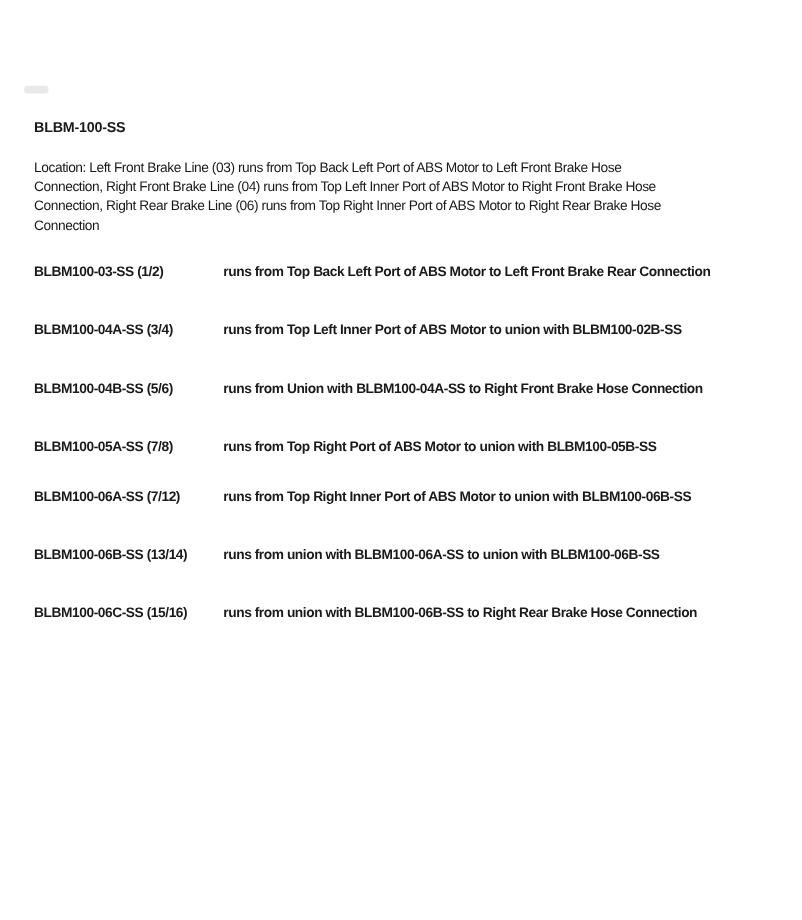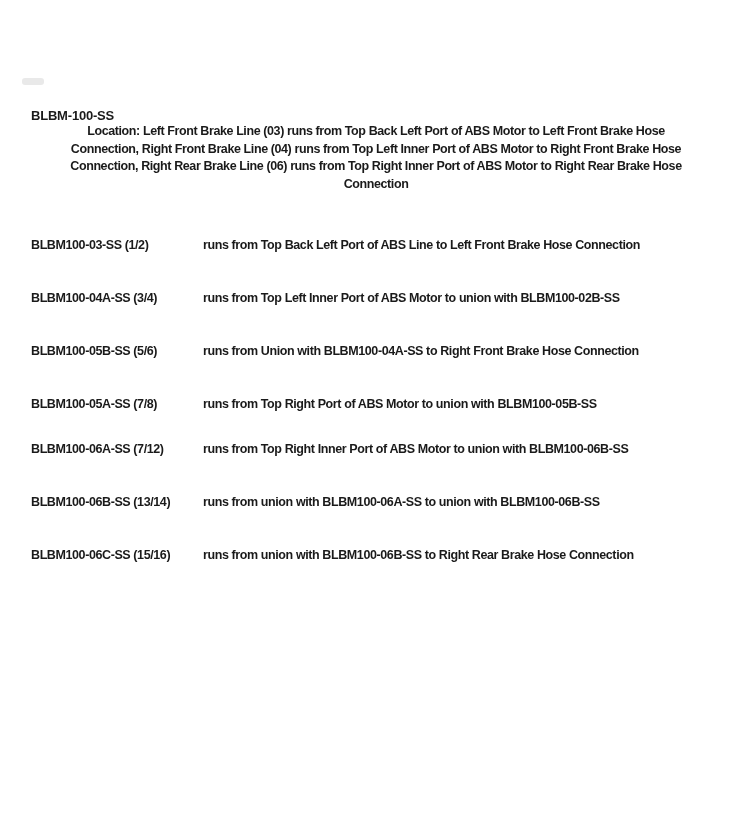--- a/index.html
+++ b/index.html
@@ -31,39 +31,39 @@
     width: 690px;
   }
   .title {
     font-weight: bold;
     font-size: 13px;
     line-height: 15px;
     letter-spacing: -0.2px;
     white-space: nowrap;
   }
   .para {
-    font-weight: bold;
+    margin-top: 21px;
+    font-weight: normal;
     font-size: 12.5px;
     letter-spacing: -0.4px;
-    text-align: center;
   }
   .para .line {
     line-height: 17.6px;
     white-space: nowrap;
   }
   .rows .row {
     display: flex;
     font-weight: bold;
     font-size: 12.5px;
     letter-spacing: -0.4px;
     line-height: 16px;
     margin-top: 37px;
     white-space: nowrap;
   }
-  .rows .row:nth-child(1) { margin-top: 44px; }
+  .rows .row:nth-child(1) { margin-top: 25px; }
   .rows .row:nth-child(5) { margin-top: 29px; }
   .part {
     flex: 0 0 172px;
     width: 172px;
   }
   .desc {
     flex: 1 1 auto;
   }
 </style>
 </head>
@@ -79,30 +79,30 @@
     <div class="line">Location: Left Front Brake Line (03) runs from Top Back Left Port of ABS Motor to Left Front Brake Hose</div>
     <div class="line">Connection, Right Front Brake Line (04) runs from Top Left Inner Port of ABS Motor to Right Front Brake Hose</div>
     <div class="line">Connection, Right Rear Brake Line (06) runs from Top Right Inner Port of ABS Motor to Right Rear Brake Hose</div>
     <div class="line">Connection</div>
   </div>
 
   <div class="rows">
 
     <div class="row">
       <div class="part">BLBM100-03-SS (1/2)</div>
-      <div class="desc">runs from Top Back Left Port of ABS Line to Left Front Brake Hose Connection</div>
+      <div class="desc">runs from Top Back Left Port of ABS Motor to Left Front Brake Rear Connection</div>
     </div>
 
     <div class="row">
       <div class="part">BLBM100-04A-SS (3/4)</div>
       <div class="desc">runs from Top Left Inner Port of ABS Motor to union with BLBM100-02B-SS</div>
     </div>
 
     <div class="row">
-      <div class="part">BLBM100-05B-SS (5/6)</div>
+      <div class="part">BLBM100-04B-SS (5/6)</div>
       <div class="desc">runs from Union with BLBM100-04A-SS to Right Front Brake Hose Connection</div>
     </div>
 
     <div class="row">
       <div class="part">BLBM100-05A-SS (7/8)</div>
       <div class="desc">runs from Top Right Port of ABS Motor to union with BLBM100-05B-SS</div>
     </div>
 
 
     <div class="row">

